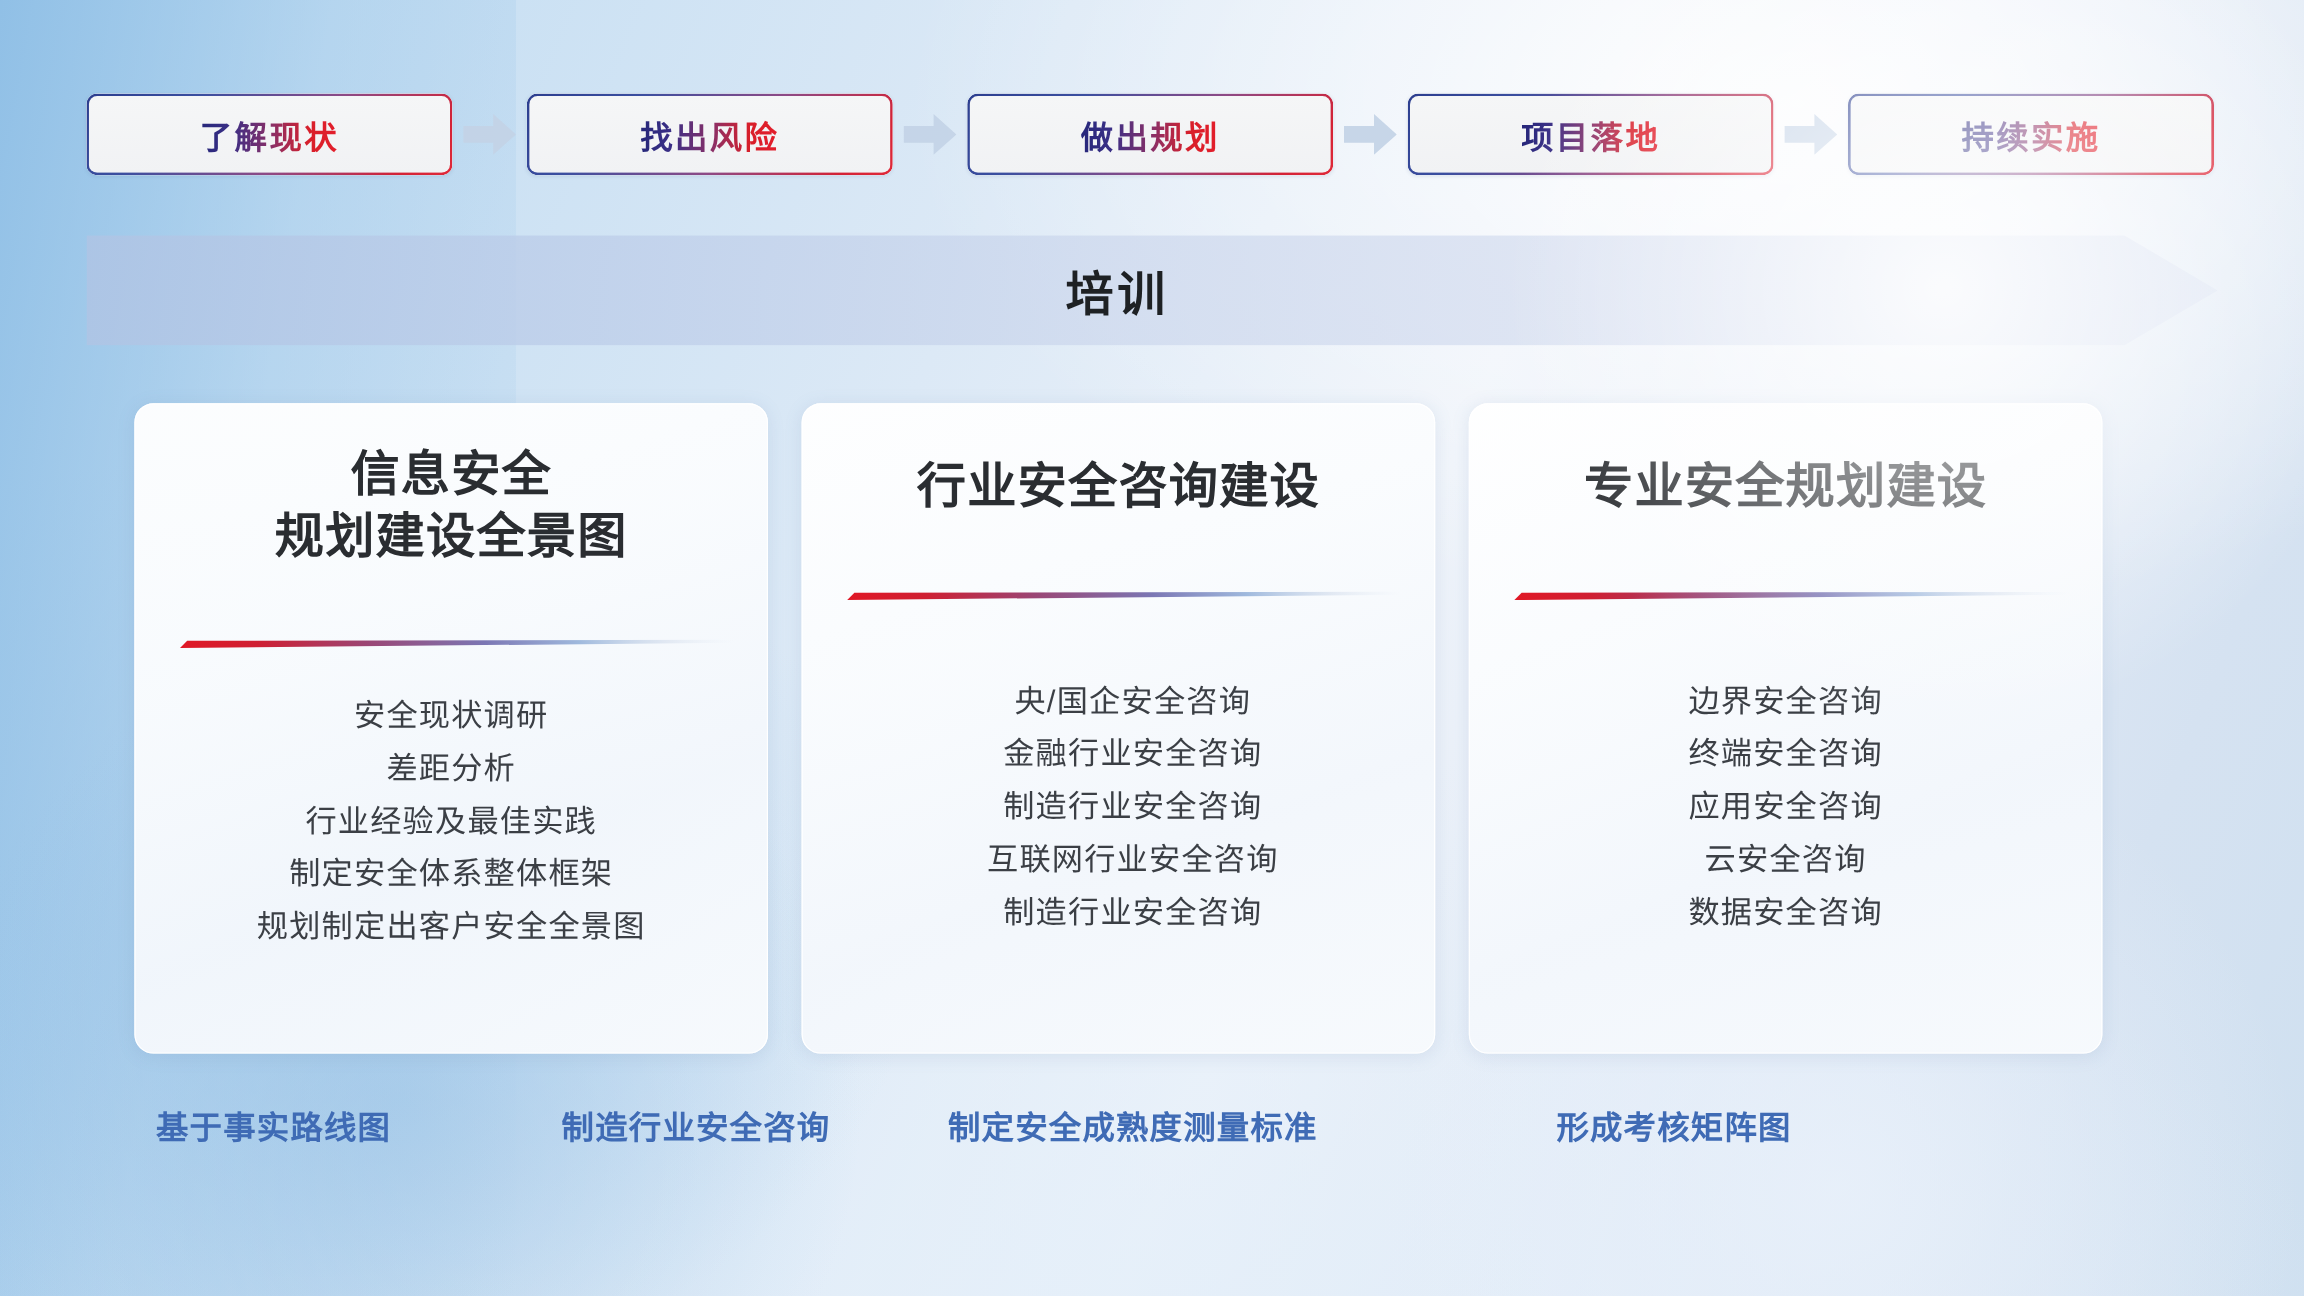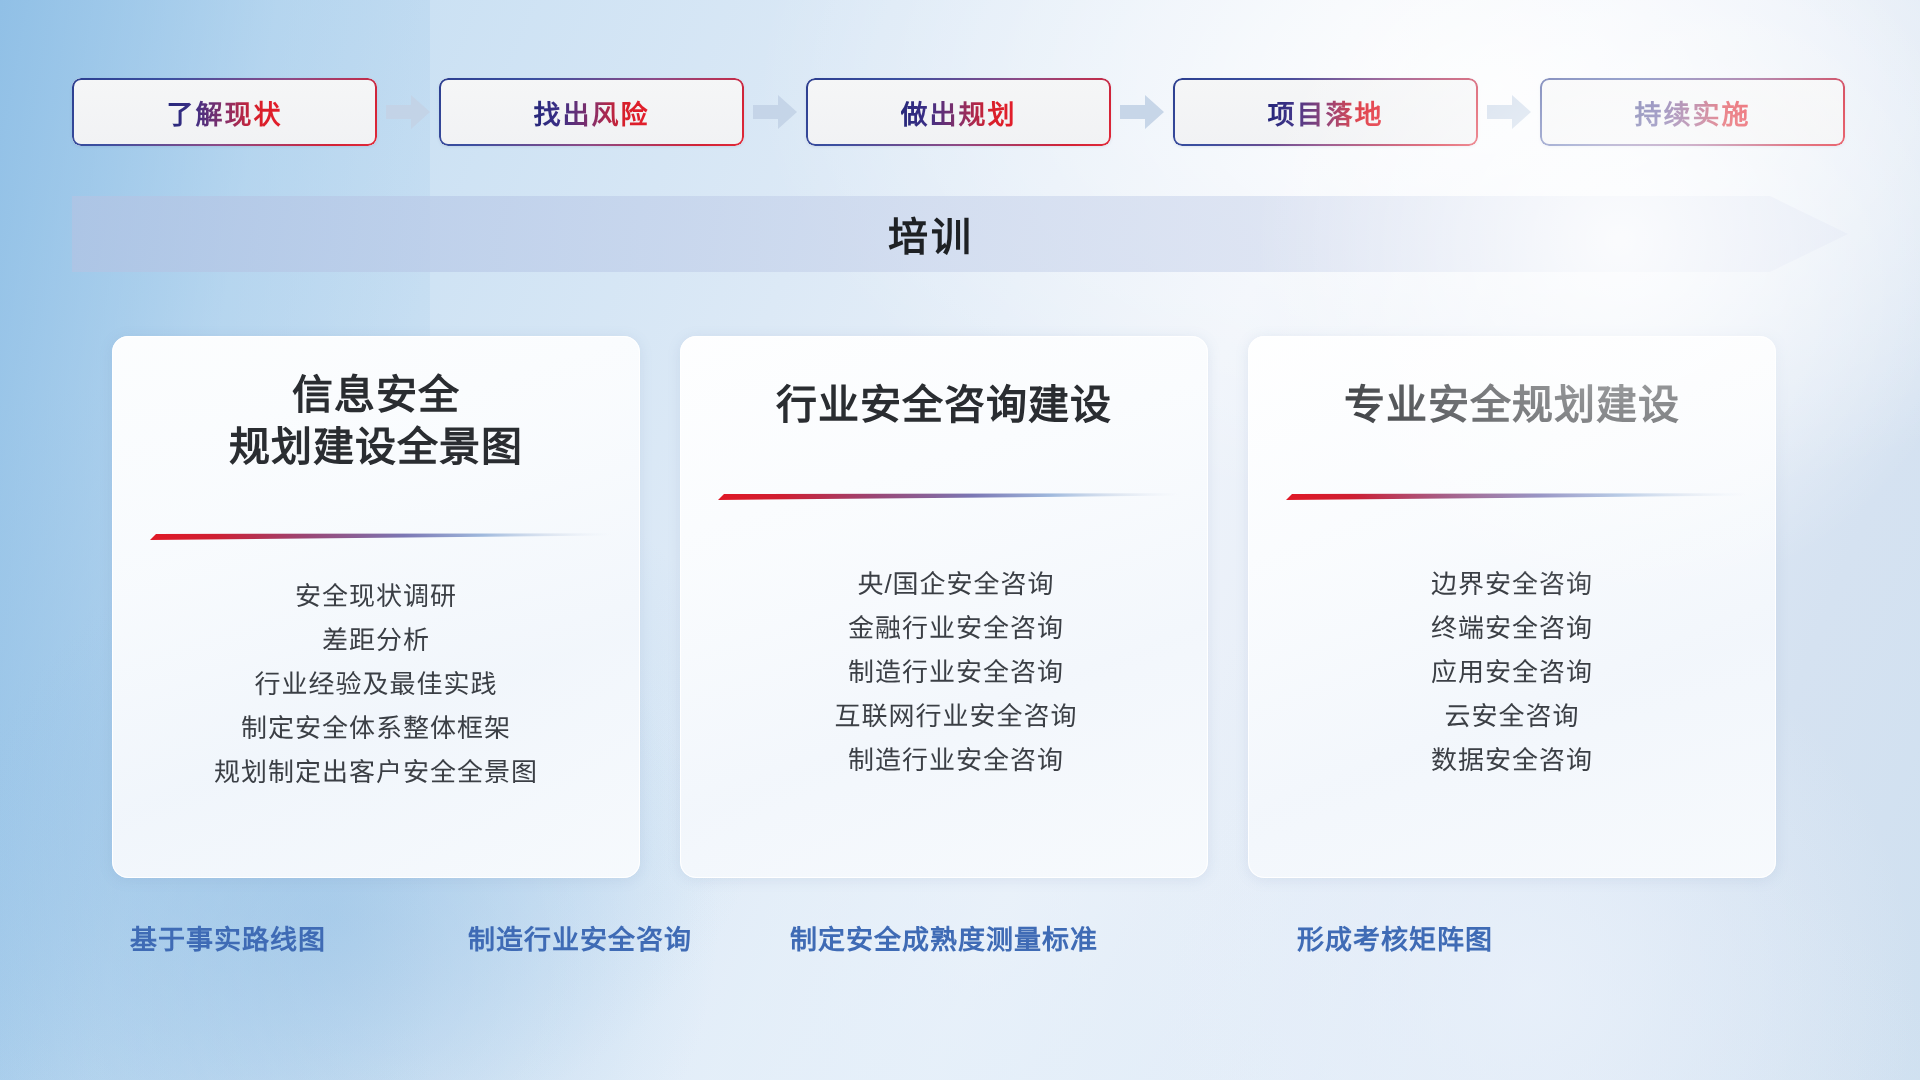--- a/index.html
+++ b/index.html
@@ -78,40 +78,40 @@
   .step-arrow{
     flex:0 0 62px;
     height:68px;
     display:flex; align-items:center; justify-content:center;
   }
   .step-arrow svg{ display:block; }
 
   
   .banner{
     position:absolute; left:72px; top:196px;
-    width:1776px; height:76px;
+    width:1776px; height:92px;
   }
   .banner-shape{
     position:absolute; inset:0;
     background:linear-gradient(92deg, rgba(176,196,228,.80) 0%, rgba(188,205,233,.78) 22%, rgba(205,216,237,.74) 48%, rgba(214,222,240,.72) 72%, rgba(221,228,243,.70) 100%);
     clip-path:polygon(0 0, calc(100% - 78px) 0, 100% 50%, calc(100% - 78px) 100%, 0 100%);
   }
   .banner-text{
     position:absolute; inset:0;
     display:flex; align-items:center; justify-content:center;
     padding-right:58px;
     font-size:40px; font-weight:700; letter-spacing:3px;
     color:#1e2124;
   }
 
   
   .cards{
     position:absolute; left:112px; top:336px;
     width:1700px; height:542px;
-    display:flex; gap:40px;
+    display:flex; gap:28px;
   }
   .card{
     position:relative;
     width:528px; height:542px;
     border-radius:16px;
     background:
       linear-gradient(160deg, rgba(255,255,255,.96) 0%, rgba(250,252,254,.97) 34%, rgba(243,247,252,.97) 66%, rgba(247,250,253,.98) 100%);
     box-shadow:0 2px 14px rgba(90,125,170,.13);
     overflow:visible;
   }

